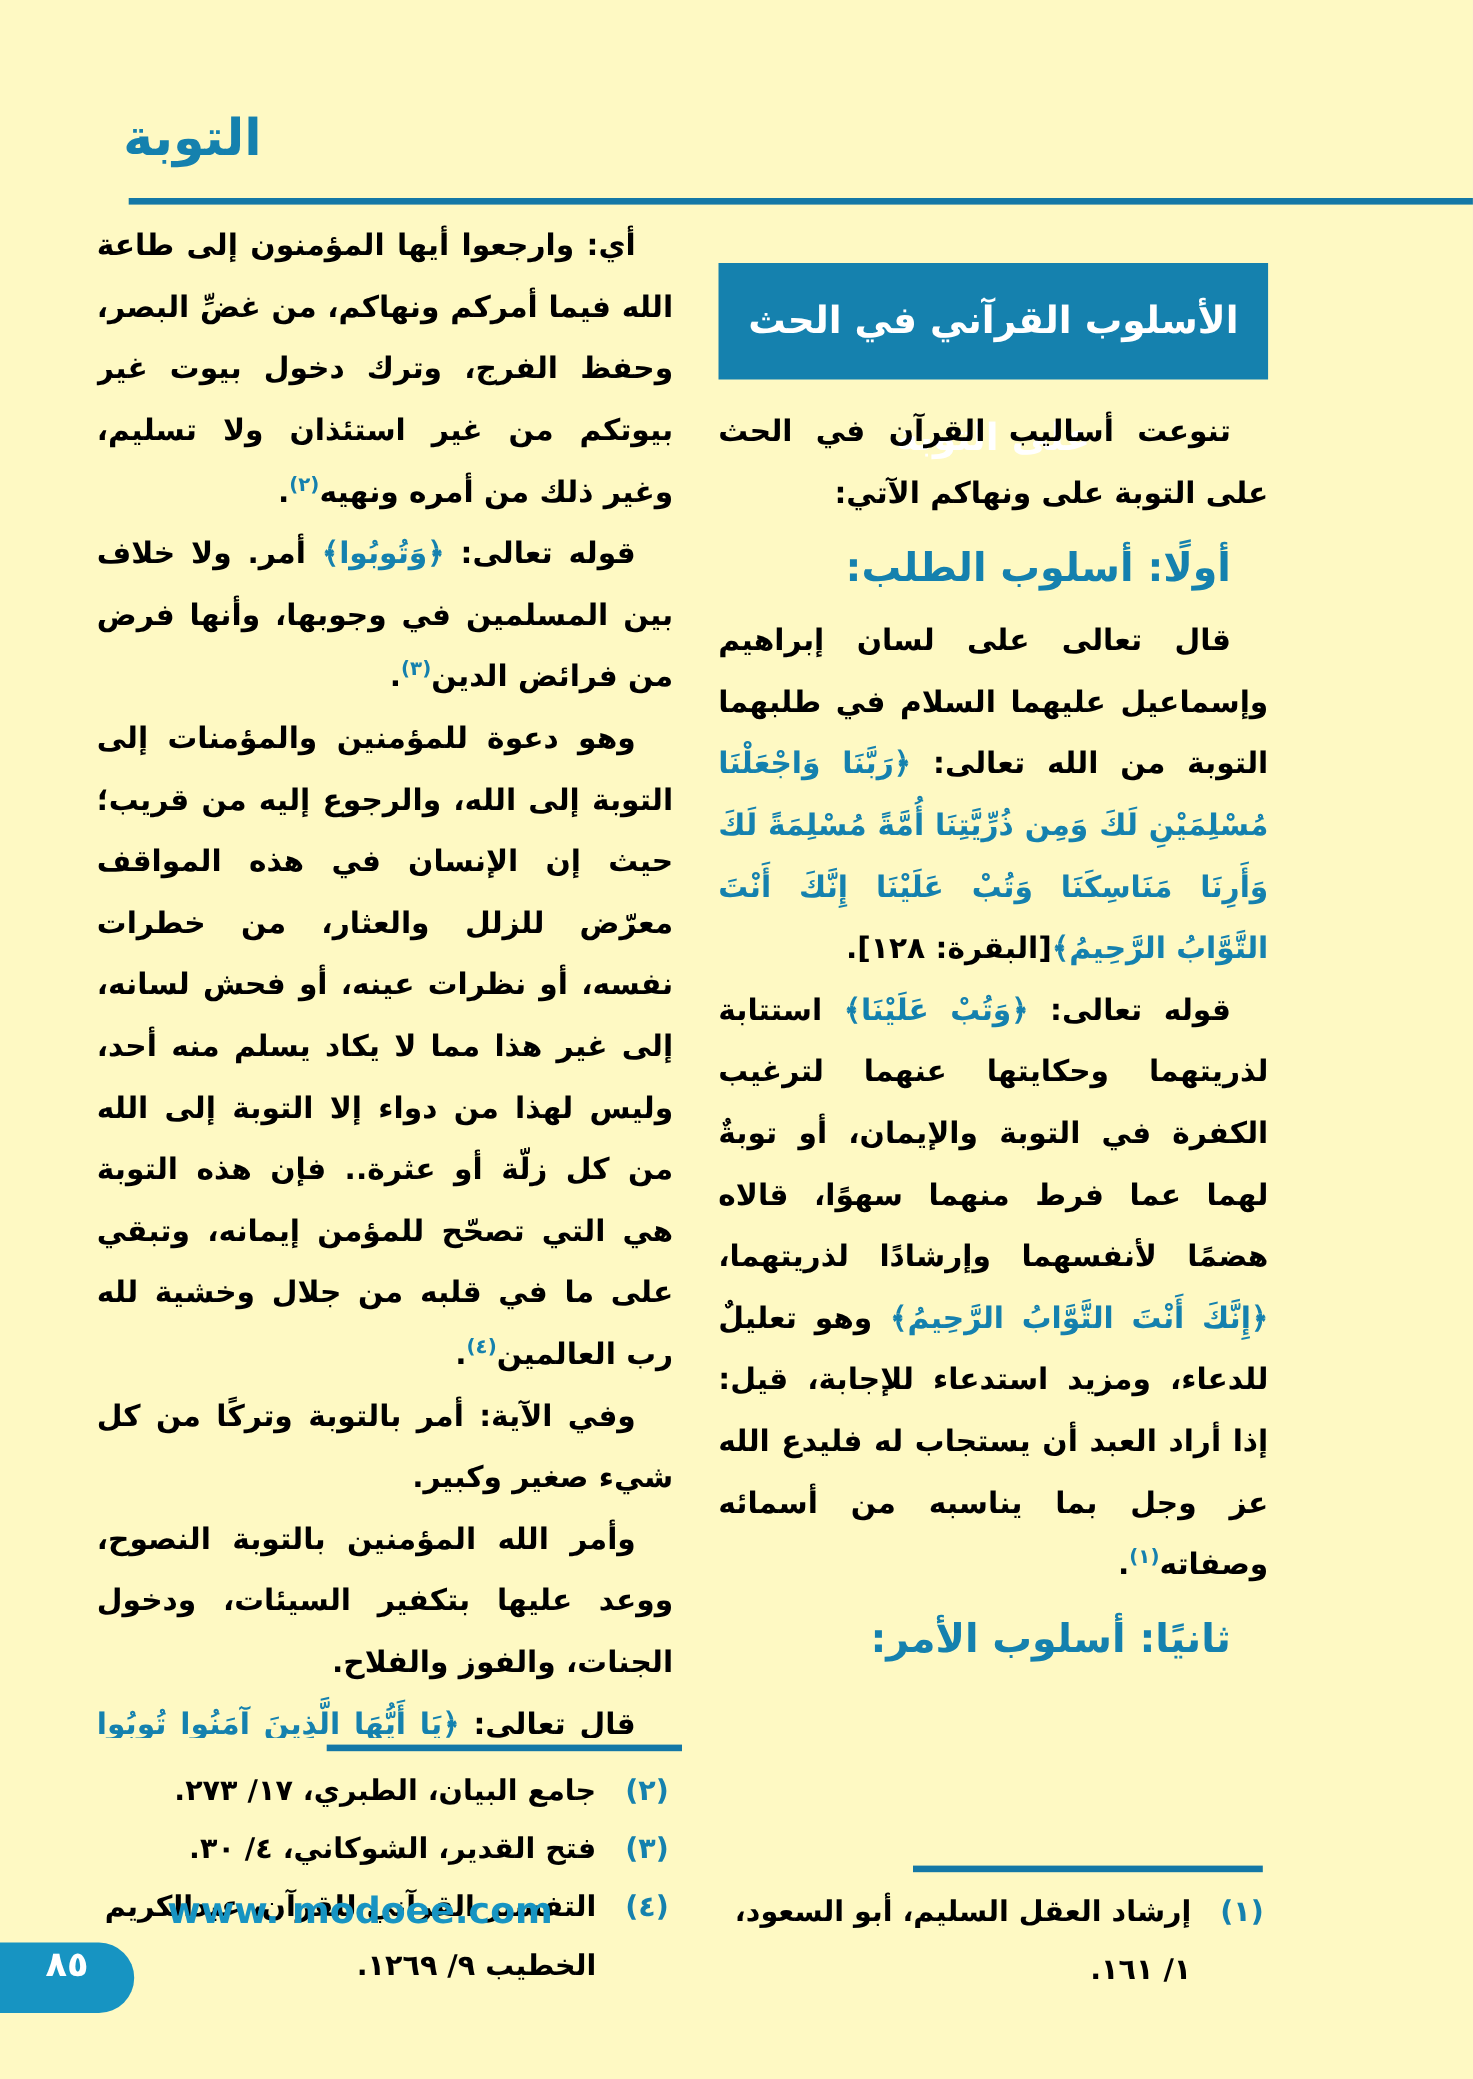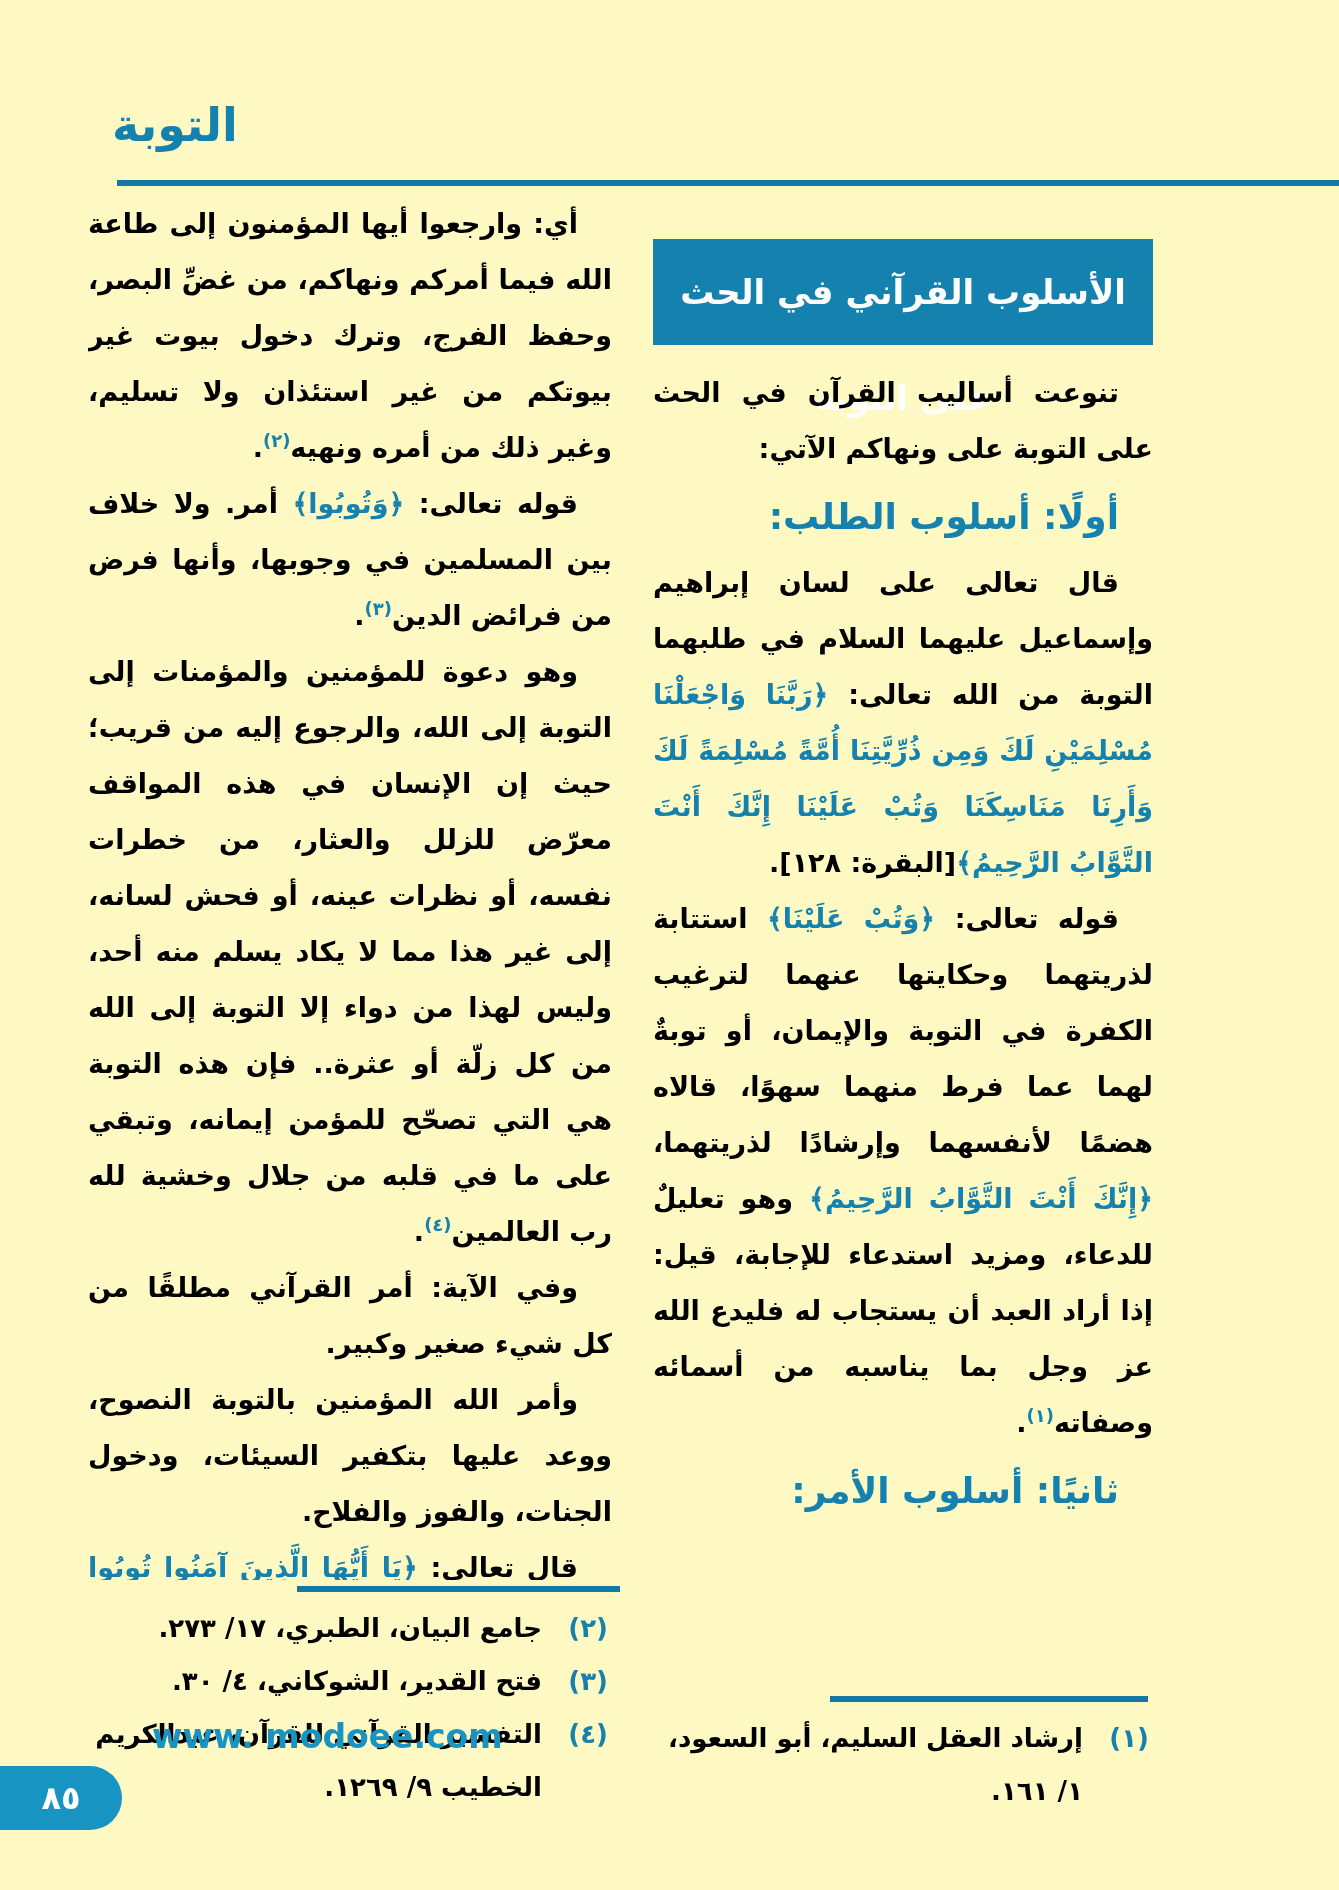--- a/index.html
+++ b/index.html
@@ -46,21 +46,21 @@
     text-align:right;
   }
   .footnotes-left  { left:88px;  width:524px; top:1602px; }
   .footnotes-right { left:653px; width:500px; top:1712px; }
   .footnote { position:relative; padding-right:70px; margin:0; }
   .fn-marker { position:absolute; right:4px; top:0; color:#1581ae; }
   
   .page-badge {
     position:absolute; left:0; top:1766px; width:122px; height:64px;
     background:#1794c2; border-radius:0 34px 34px 0; color:#ffffff;
-    font-size:32px; font-weight:bold; display:flex; align-items:center;
+    font-size:32px; font-weight:bold; display:flex; 
     justify-content:center;
   }
   .website {
     position:absolute; left:152px; top:1720px; color:#1794c2; font-size:33px;
     font-weight:bold; direction:ltr; line-height:1;
   }
 </style>
 </head>
 <body>
 
@@ -85,21 +85,21 @@
 
   </div>
 
   <div class="col col-left">
     <p><span>أي: وارجعوا أيها المؤمنون إلى طاعة الله فيما أمركم ونهاكم، من غضِّ البصر، وحفظ الفرج، وترك دخول بيوت غير بيوتكم من غير استئذان ولا تسليم، وغير ذلك من أمره ونهيه</span><span class="fn-ref">(٢)</span><span>.</span></p>
 
     <p><span>قوله تعالى: </span><span class="quran">﴿وَتُوبُوا﴾</span><span> أمر. ولا خلاف بين المسلمين في وجوبها، وأنها فرض من فرائض الدين</span><span class="fn-ref">(٣)</span><span>.</span></p>
 
     <p><span>وهو دعوة للمؤمنين والمؤمنات إلى التوبة إلى الله، والرجوع إليه من قريب؛ حيث إن الإنسان في هذه المواقف معرّض للزلل والعثار، من خطرات نفسه، أو نظرات عينه، أو فحش لسانه، إلى غير هذا مما لا يكاد يسلم منه أحد، وليس لهذا من دواء إلا التوبة إلى الله من كل زلّة أو عثرة.. فإن هذه التوبة هي التي تصحّح للمؤمن إيمانه، وتبقي على ما في قلبه من جلال وخشية لله رب العالمين</span><span class="fn-ref">(٤)</span><span>.</span></p>
 
-    <p><span>وفي الآية: أمر القرآني مطلقًا من كل شيء صغير وكبير.</span></p>
+    <p><span>وفي الآية: أمر بالتوبة وتركًا من كل شيء صغير وكبير.</span></p>
 
     <p><span>وأمر الله المؤمنين بالتوبة النصوح، ووعد عليها بتكفير السيئات، ودخول الجنات، والفوز والفلاح.</span></p>
 
     <p><span>قال تعالى: </span><span class="quran">﴿يَا أَيُّهَا الَّذِينَ آمَنُوا تُوبُوا إِلَى</span></p>
   </div>
 
   <div class="footnote-rule rule-left"></div>
   <div class="footnote-rule rule-right"></div>
 
   <div class="footnotes footnotes-left">

